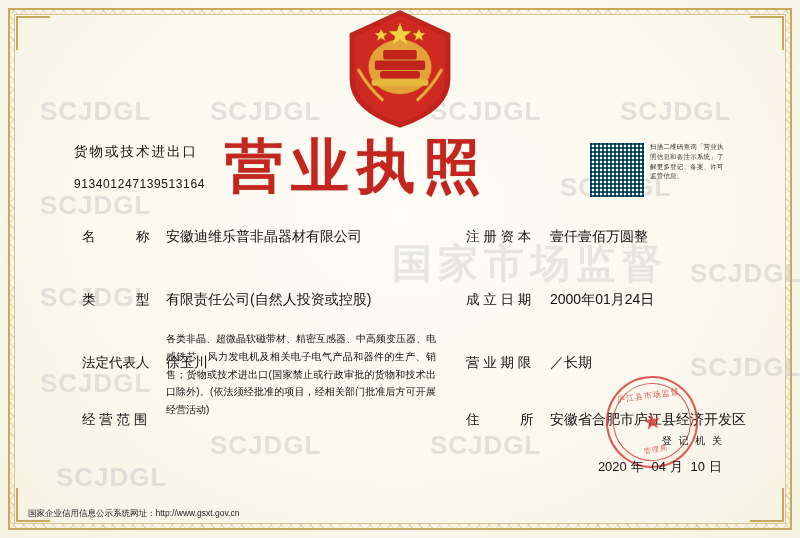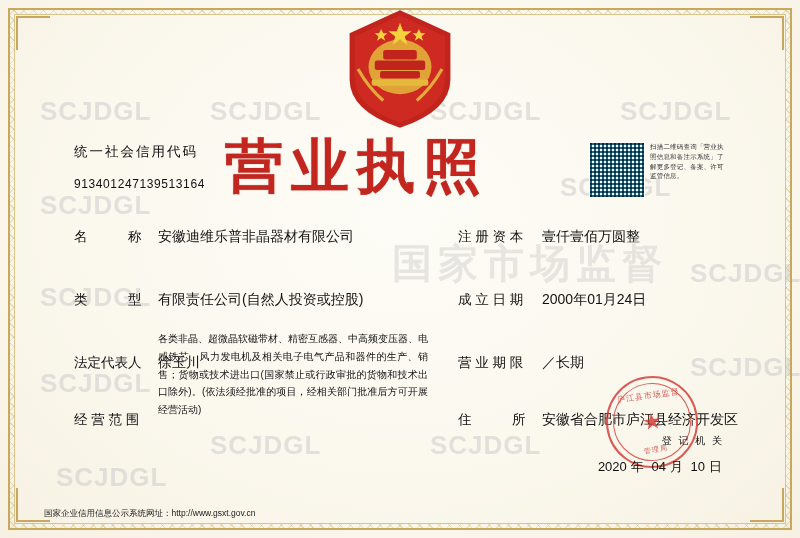--- a/index.html
+++ b/index.html
@@ -111,21 +111,21 @@
     background-blend-mode: multiply;
     border: 1px solid #fff;
   }
   .qr-note {
     width: 74px; margin-left: 5px;
     font-size: 6.5px; line-height: 1.5; color: #333;
     letter-spacing: .2px;
   }
 
   
-  .fields { position: absolute; left: 0; top: 228px; width: 764px; }
+  .fields { position: absolute; left: 8px; top: 228px; width: 764px; }
   .row { position: relative; min-height: 27px; }
   .lbl {
     position: absolute;
     font-size: 13.5px; color: #111;
     white-space: nowrap;
   }
   .val {
     position: absolute;
     font-size: 14px; color: #111;
   }
@@ -176,21 +176,21 @@
   .seal-top, .seal-bottom {
     position: absolute; left: 0; right: 0; text-align: center;
     font-size: 8px; letter-spacing: 1px;
   }
   .seal-top { top: 12px; }
   .seal-bottom { bottom: 11px; font-size: 7px; }
 
   
   .footer-left {
     position: absolute; left: 28px; bottom: 18px;
-    font-size: 8.5px; color: #222; margin-left: 16px;
+    font-size: 8.5px; color: #222;
   }
   .footer-right {
     position: absolute; right: 28px; bottom: 18px;
     font-size: 10px; color: #222; letter-spacing: .5px;
   }
 </style>
 </head>
 <body>
 
 <div id="cert">
@@ -232,21 +232,21 @@
       <rect x="44" y="42" width="32" height="9" rx="2" fill="#c0241d"></rect>
       <polygon points="60,16 63,24 71,24 64.5,29 67,37 60,32 53,37 55.5,29 49,24 57,24" fill="#f5d33c"></polygon>
       <polygon points="78,22 80,26 84,26 80.5,29 82,33 78,30.5 74,33 75.5,29 72,26 76,26" fill="#f5d33c"></polygon>
       <polygon points="42,22 44,26 48,26 44.5,29 46,33 42,30.5 38,33 39.5,29 36,26 40,26" fill="#f5d33c"></polygon>
       <path d="M20 60 Q30 78 44 90" stroke="#e4b93c" stroke-width="3" fill="none" opacity=".9"></path>
       <path d="M100 60 Q90 78 76 90" stroke="#e4b93c" stroke-width="3" fill="none" opacity=".9"></path>
     </g>
   </svg>
 
   <div class="code-block">
-    <div class="code-label">统一社会信用代码</div>
+    <div class="code-label">货物或技术进出口</div>
     <div class="code-value">913401247139513164</div>
   </div>
 
   <div class="title">营业执照</div>
 
   <div class="qr-wrap">
     <div class="qr"></div>
     <div class="qr-note">扫描二维码查询「营业执照信息和备注示系统」了解更多登记、备案、许可监管信息。</div>
   </div>
 

